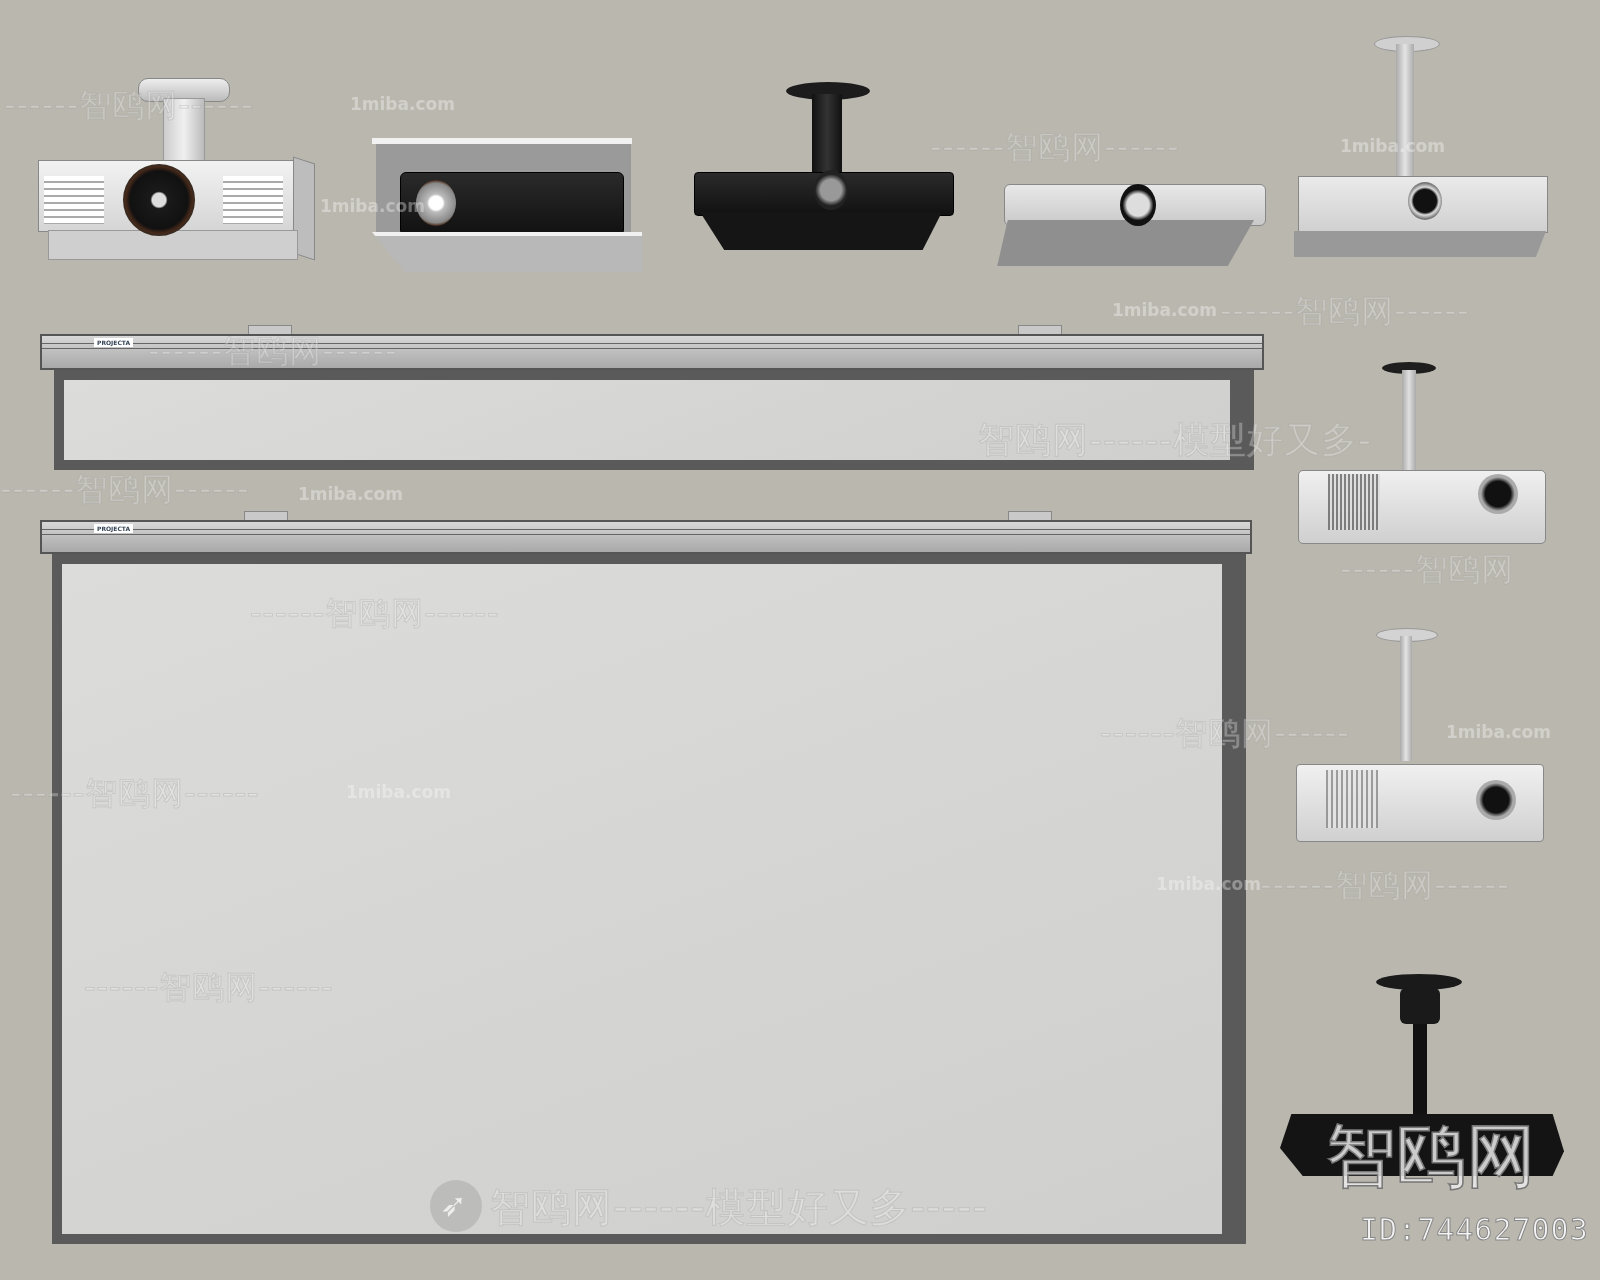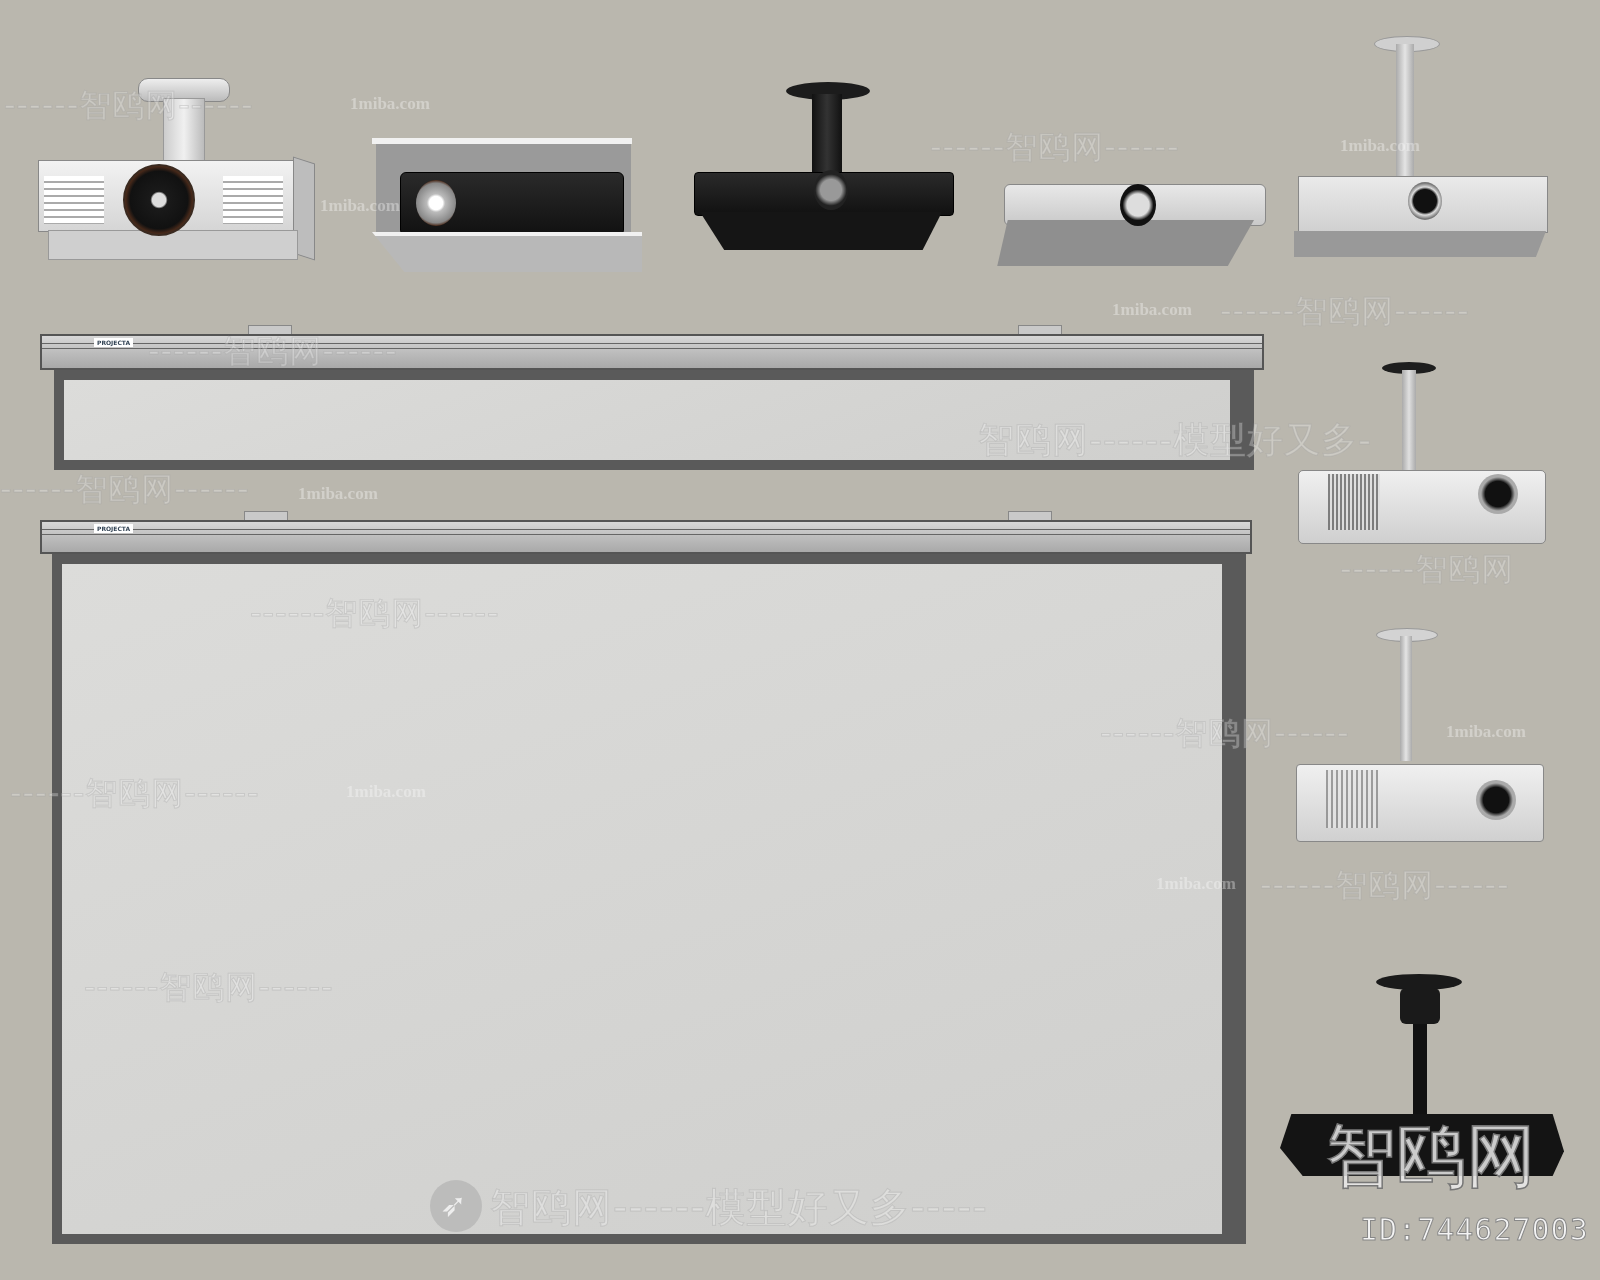--- a/index.html
+++ b/index.html
@@ -1,19 +1,19 @@
 <!DOCTYPE html>
 <html><head>
 <meta charset="utf-8">
 <style>
   html,body{margin:0;padding:0;}
   body{width:1600px;height:1280px;background:#bab7ae;position:relative;overflow:hidden;font-family:"DejaVu Sans",sans-serif;}
   .abs{position:absolute;}
   .wm{position:absolute;color:rgba(255,255,255,0.28);font-size:32px;white-space:nowrap;letter-spacing:1px;-webkit-text-stroke:1px rgba(160,160,160,0.35);}
-  .wm-sm{position:absolute;color:rgba(255,255,255,0.35);font-size:17px;white-space:nowrap;font-weight:bold;font-family:Liberation Serif, serif;}
+  .wm-sm{position:absolute;color:rgba(255,255,255,0.35);font-size:17px;white-space:nowrap;font-weight:bold;}
   .housing{position:absolute;background:linear-gradient(#d8d8d8,#bdbdbd 50%,#a9a9a9);border:2px solid #555;box-sizing:border-box;}
   .housing .line{position:absolute;left:0;right:0;height:1px;background:#666;}
   .brand{position:absolute;background:#fff;color:#345;font-size:6px;font-weight:bold;padding:1px 3px;}
   .clip{position:absolute;background:#c9c9c9;border:1px solid #888;}
   .screen-frame{position:absolute;background:#5a5a5a;box-sizing:border-box;}
   .screen-surface{position:absolute;background:linear-gradient(160deg,#dcdcda,#cfcfcd);}
   .proj-white{background:linear-gradient(#f2f2f2,#d5d5d5);border:1px solid #888;}
   .proj-black{background:linear-gradient(#2a2a2a,#111);border:1px solid #000;}
   .lens{position:absolute;border-radius:50%;}
   .pole{position:absolute;}

